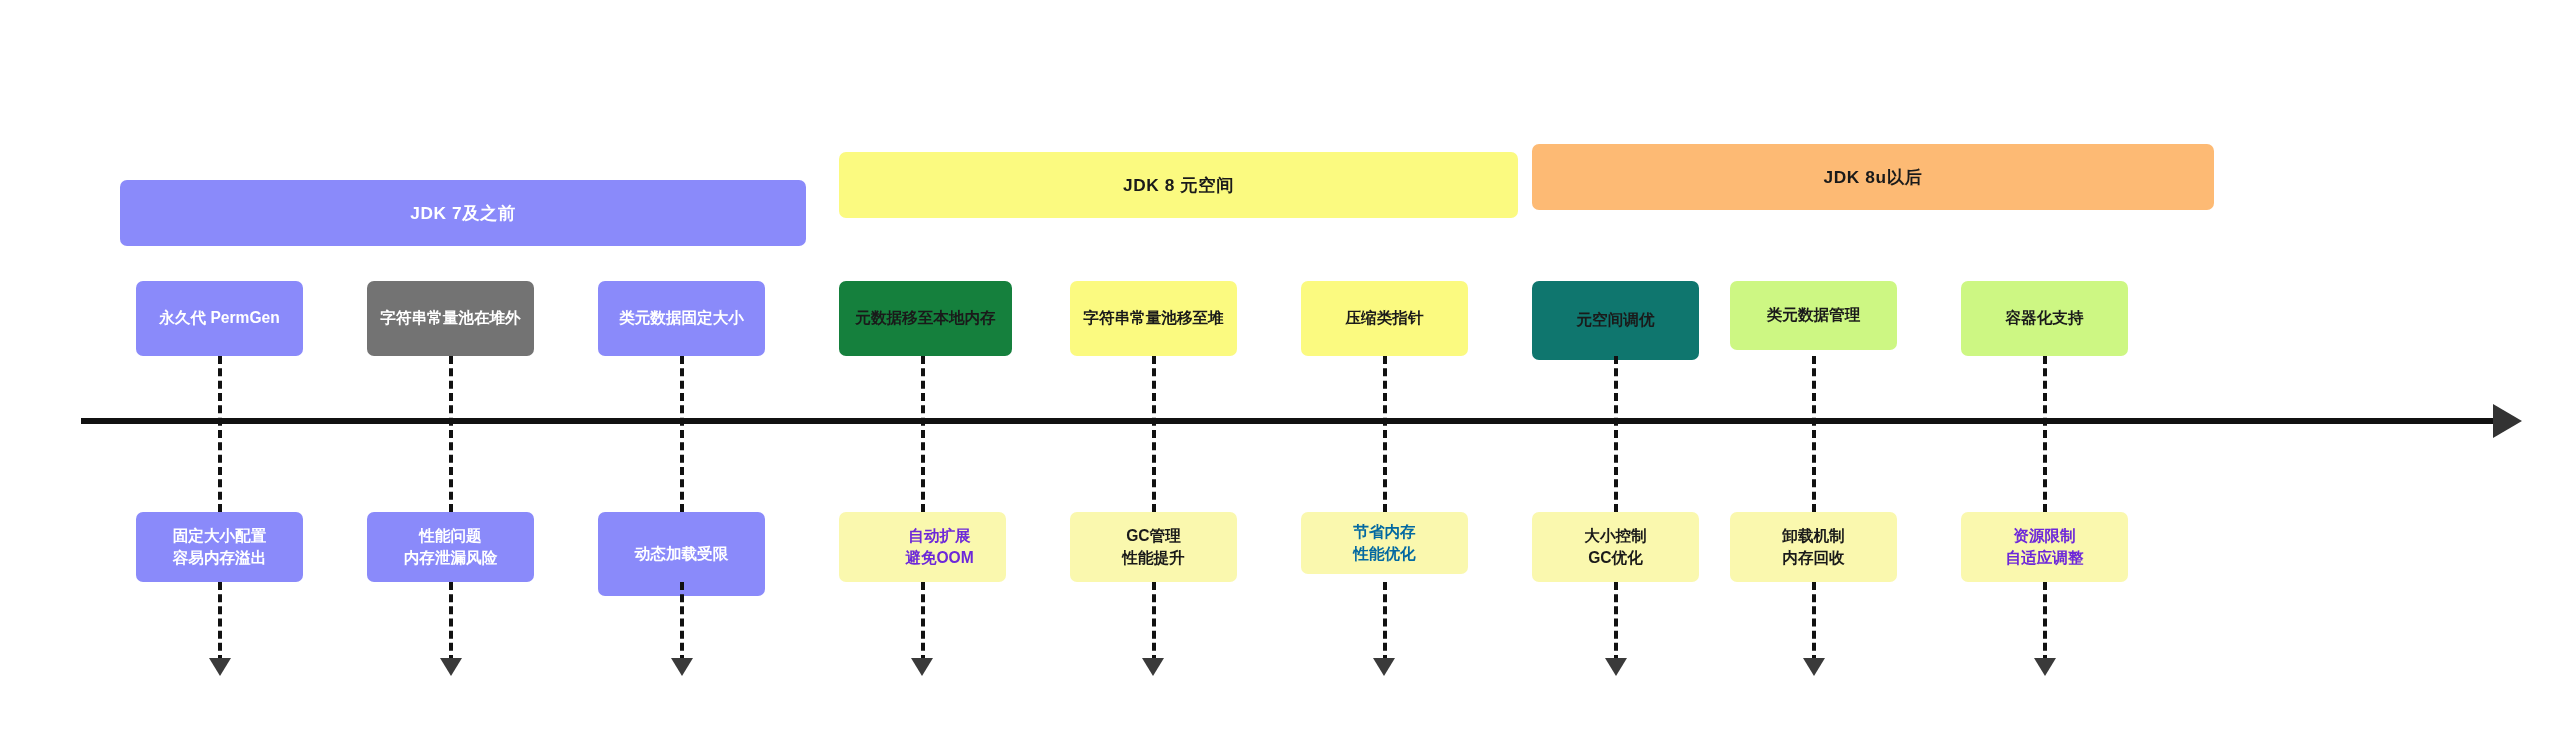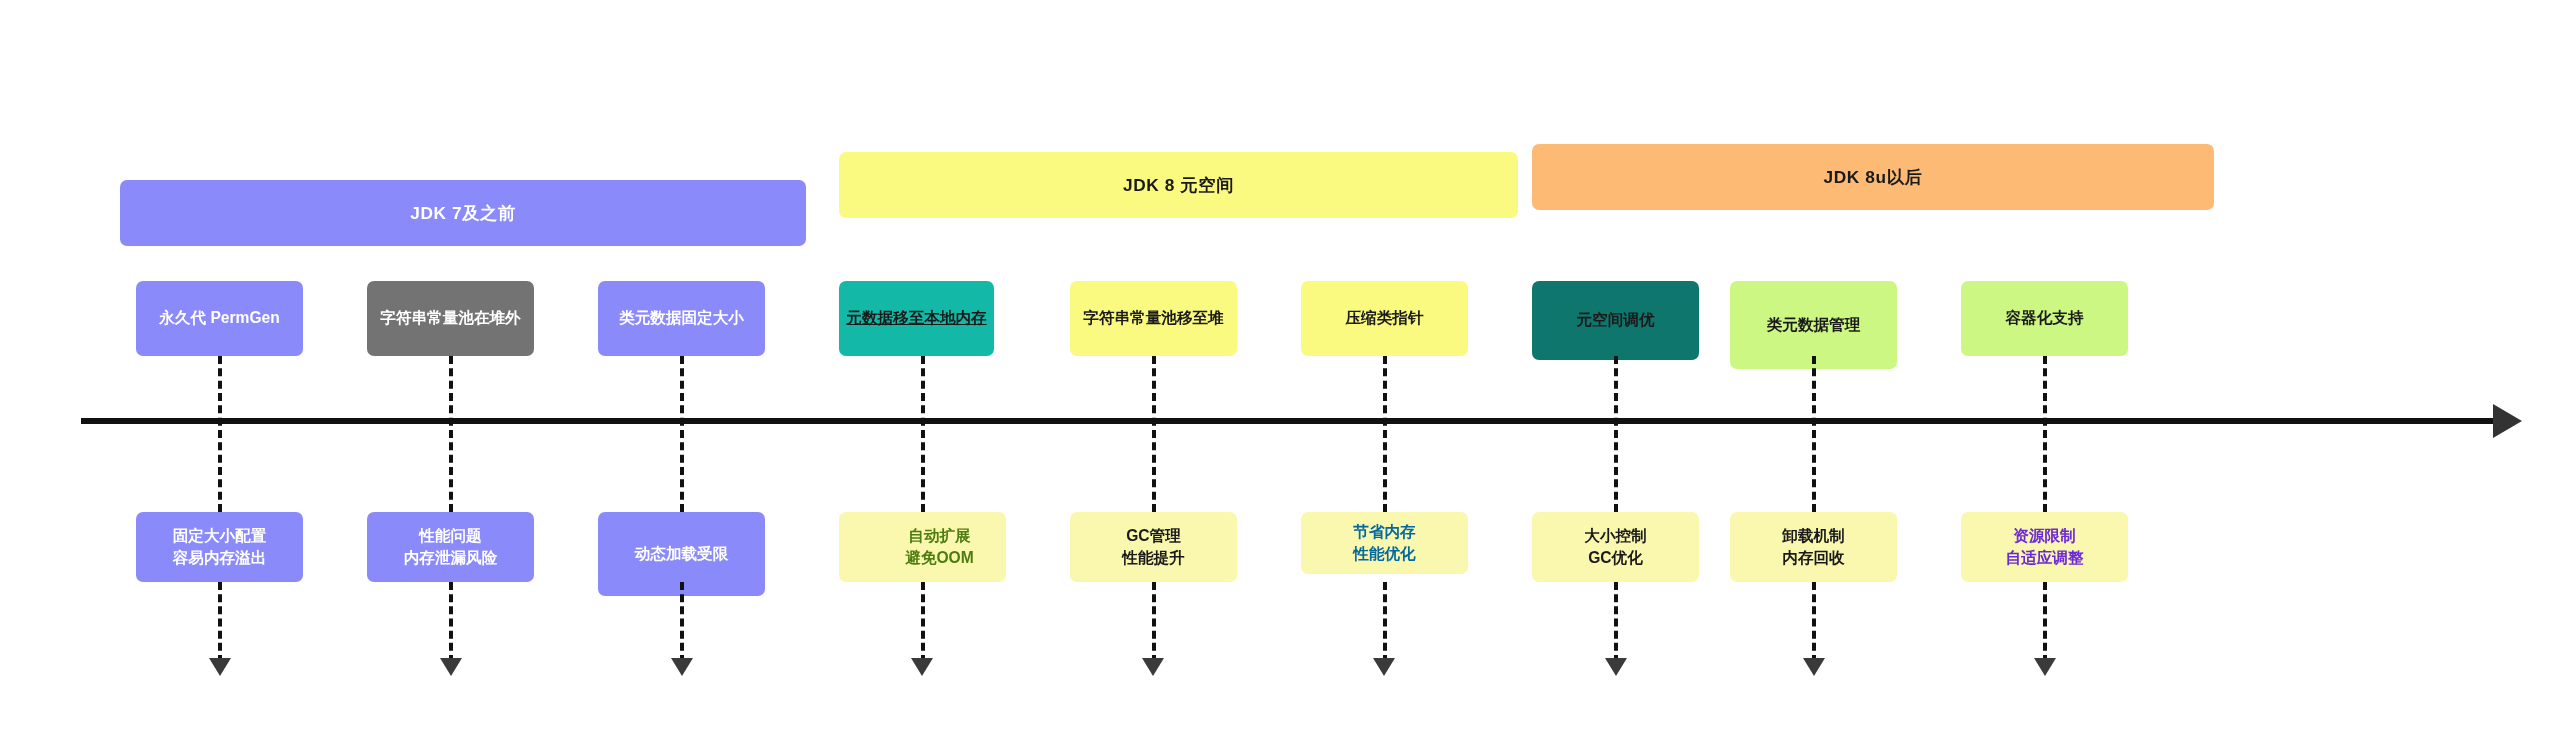--- a/index.html
+++ b/index.html
@@ -130,52 +130,52 @@
   <div id="feature-boxes">
       <div class="node-box" style="left: 136px; top: 281px; width: 167px; height: 75px; background: rgb(138, 138, 250); color: rgb(255, 255, 255);">
         <span>永久代 PermGen</span>
       </div>
       <div class="node-box" style="left: 367px; top: 281px; width: 167px; height: 75px; background: #737373; color: rgb(255, 255, 255);">
         <span>字符串常量池在堆外</span>
       </div>
       <div class="node-box" style="left: 598px; top: 281px; width: 167px; height: 75px; background: rgb(138, 138, 250); color: rgb(255, 255, 255);">
         <span>类元数据固定大小</span>
       </div>
-      <div class="node-box" style="left: 839px; top: 281px; width: 155px; height: 75px; background: #14b8a6; color: rgb(26, 26, 26); text-decoration: underline;">
+      <div class="node-box" style="left: 839px; top: 281px; width: 173px; height: 75px; background: #15803d; color: rgb(26, 26, 26);">
         <span>元数据移至本地内存</span>
       </div>
       <div class="node-box" style="left: 1070px; top: 281px; width: 167px; height: 75px; background: rgb(251, 250, 128); color: rgb(26, 26, 26);">
         <span>字符串常量池移至堆</span>
       </div>
       <div class="node-box" style="left: 1301px; top: 281px; width: 167px; height: 75px; background: rgb(251, 250, 128); color: rgb(26, 26, 26);">
         <span>压缩类指针</span>
       </div>
       <div class="node-box" style="left: 1532px; top: 281px; width: 167px; height: 79px; background: #0f766e; color: rgb(26, 26, 26);">
         <span>元空间调优</span>
       </div>
-      <div class="node-box" style="left: 1730px; top: 281px; width: 167px; height: 88px; background: rgb(205, 247, 131); color: rgb(26, 26, 26);">
+      <div class="node-box" style="left: 1730px; top: 281px; width: 167px; height: 69px; background: rgb(205, 247, 131); color: rgb(26, 26, 26);">
         <span>类元数据管理</span>
       </div>
       <div class="node-box" style="left: 1961px; top: 281px; width: 167px; height: 75px; background: rgb(205, 247, 131); color: rgb(26, 26, 26);">
         <span>容器化支持</span>
       </div>
     </div>
   <div id="outcome-boxes">
       <div class="node-box" style="left: 136px; top: 512px; width: 167px; height: 70px; background: rgb(138, 138, 250); color: rgb(255, 255, 255);">
         <span>固定大小配置</span>
         <span class="line2">容易内存溢出</span>
       </div>
       <div class="node-box" style="left: 367px; top: 512px; width: 167px; height: 70px; background: rgb(138, 138, 250); color: rgb(255, 255, 255);">
         <span>性能问题</span>
         <span class="line2">内存泄漏风险</span>
       </div>
       <div class="node-box" style="left: 598px; top: 512px; width: 167px; height: 84px; background: rgb(138, 138, 250); color: rgb(255, 255, 255);">
         <span>动态加载受限</span>
       </div>
-      <div class="node-box" style="left: 839px; top: 512px; width: 167px; height: 70px; background: rgb(250, 248, 174); color: #4d7c0f; padding-left: 34px;">
+      <div class="node-box" style="left: 839px; top: 512px; width: 167px; height: 70px; background: rgb(250, 248, 174); color: #6d28d9; padding-left: 34px;">
         <span>自动扩展</span>
         <span class="line2">避免OOM</span>
       </div>
       <div class="node-box" style="left: 1070px; top: 512px; width: 167px; height: 70px; background: rgb(250, 248, 174); color: rgb(26, 26, 26);">
         <span>GC管理</span>
         <span class="line2">性能提升</span>
       </div>
       <div class="node-box" style="left: 1301px; top: 512px; width: 167px; height: 62px; background: rgb(250, 248, 174); color: #0369a1;">
         <span>节省内存</span>
         <span class="line2">性能优化</span>

